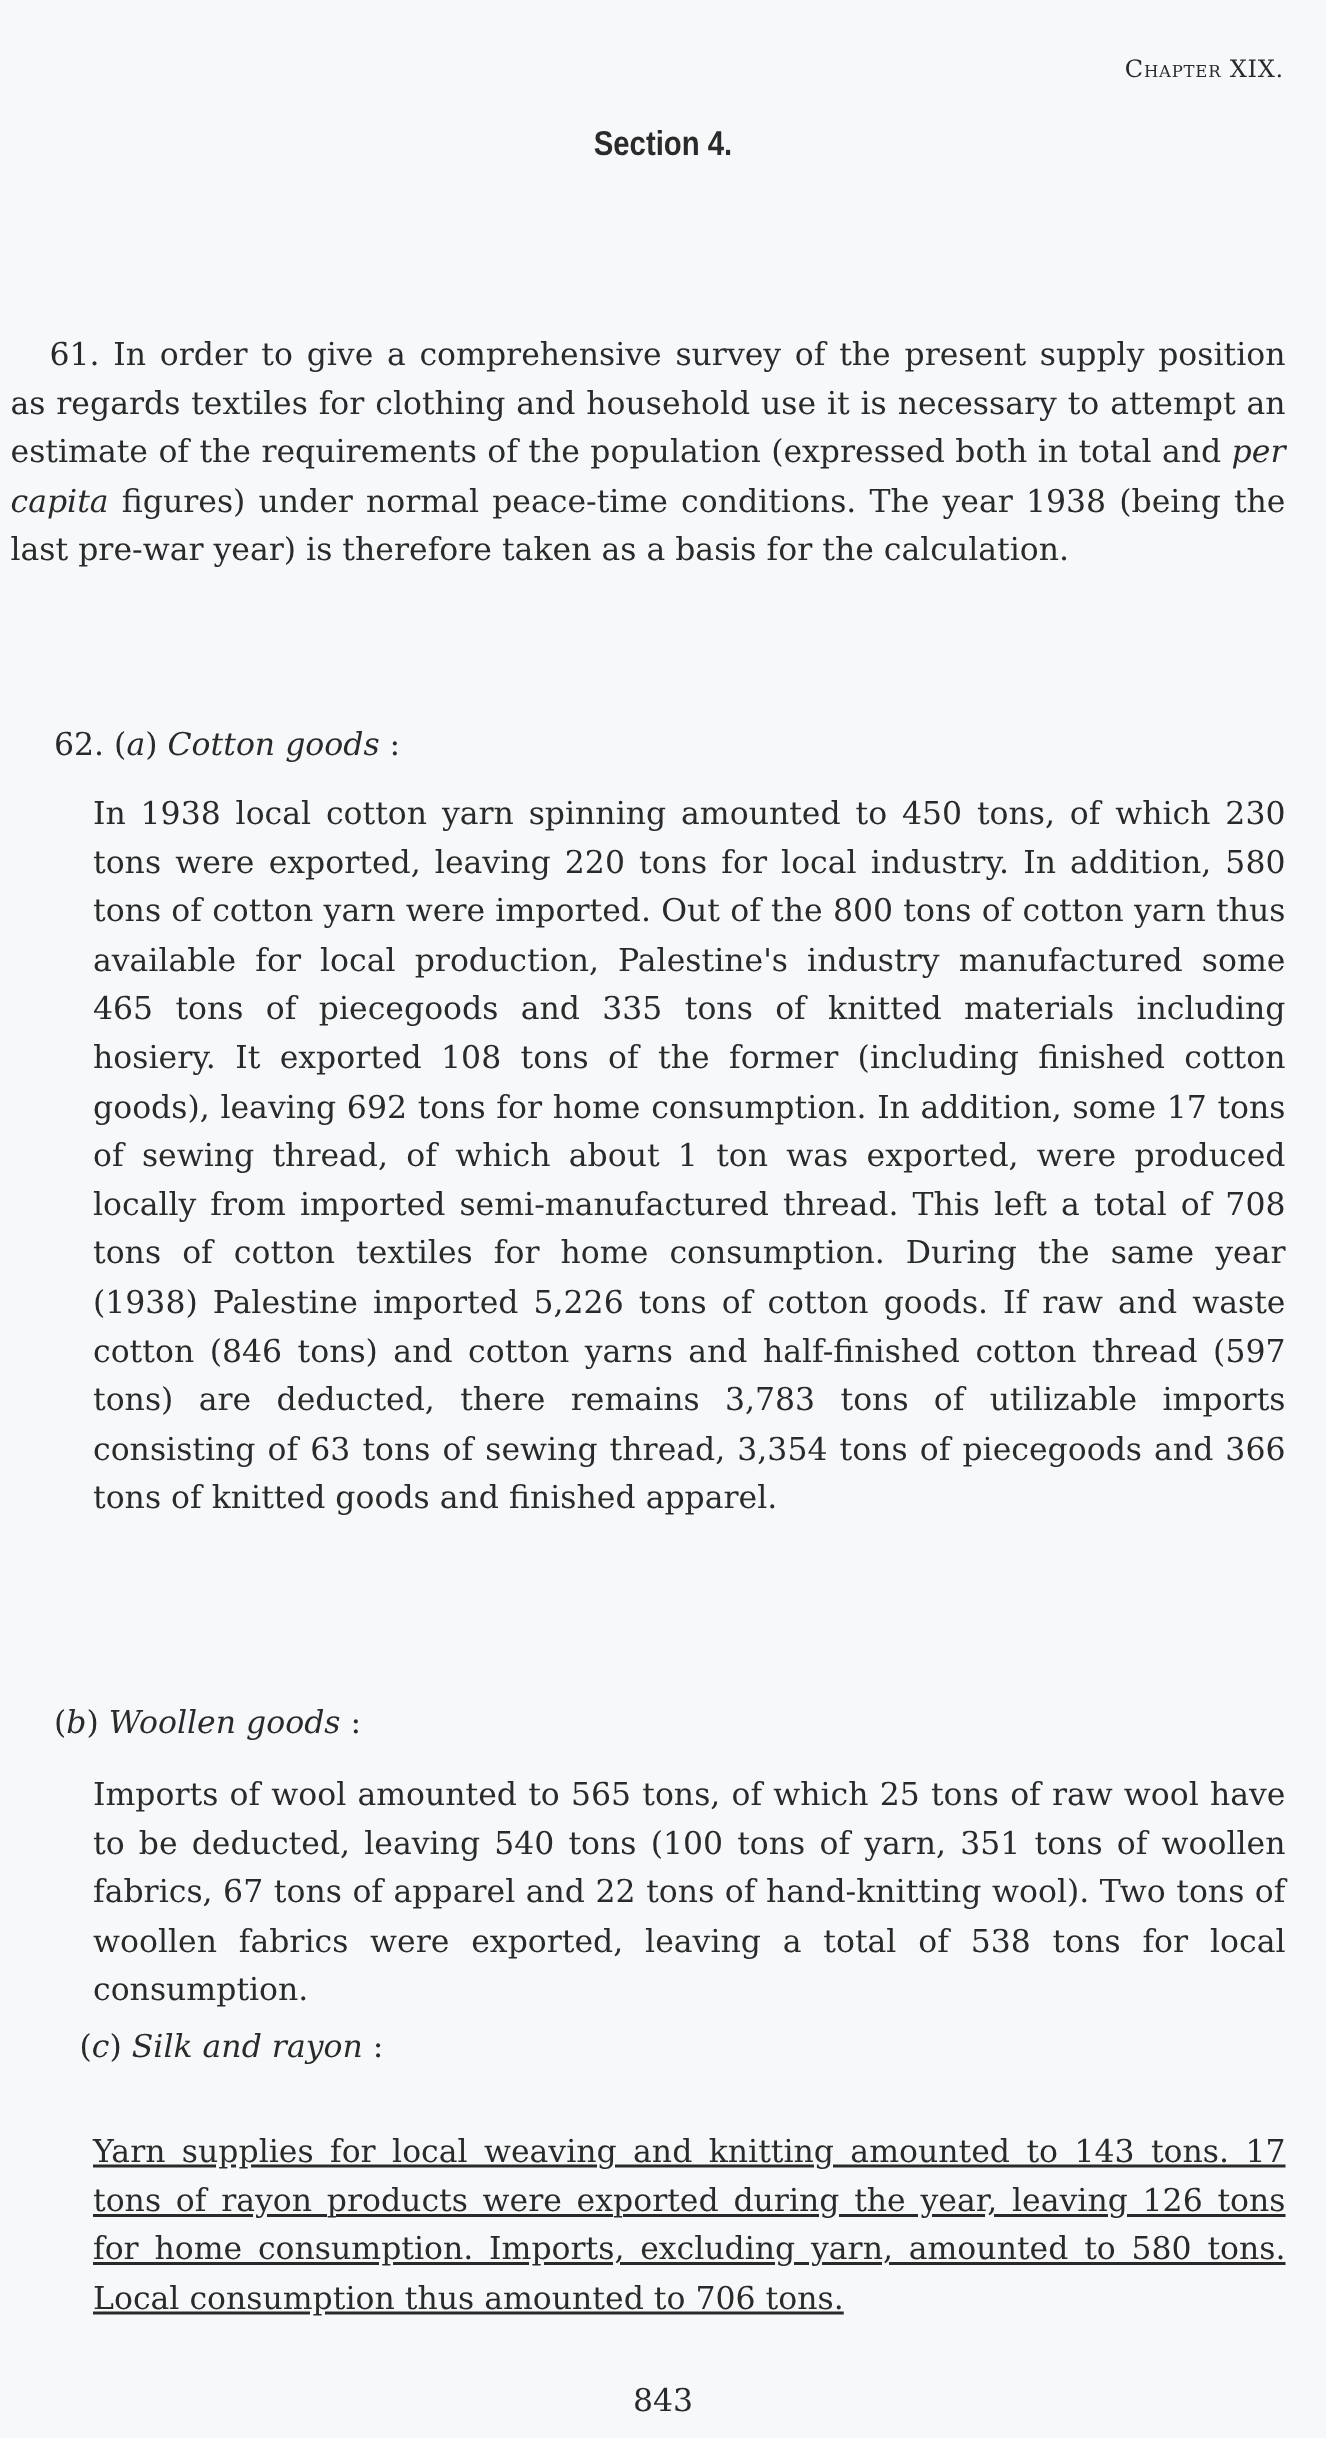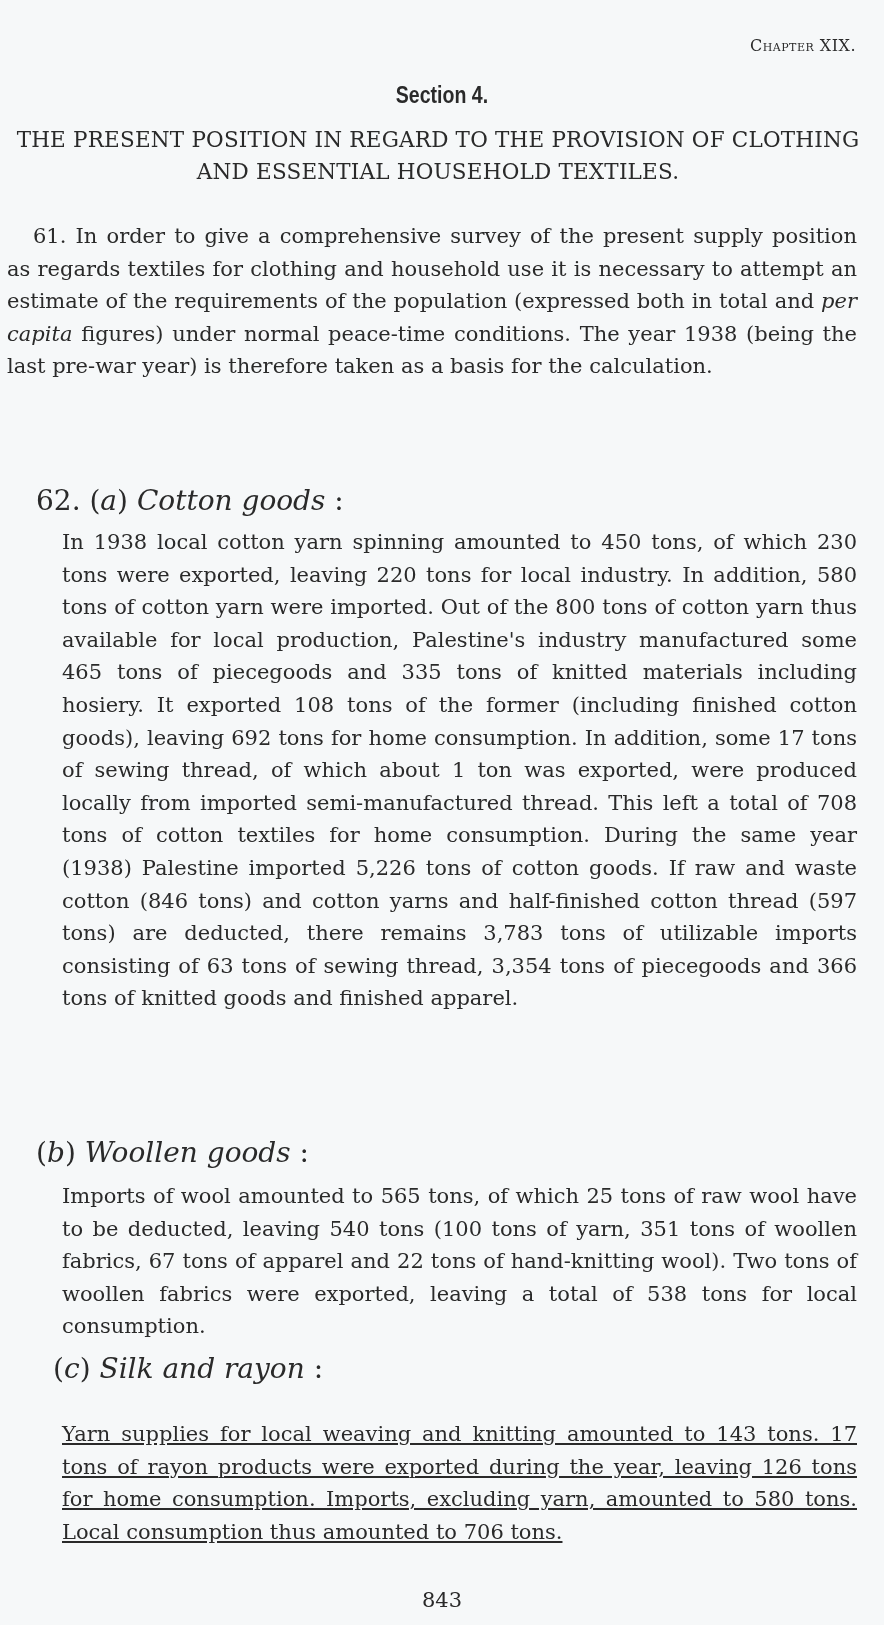--- a/index.html
+++ b/index.html
@@ -67,21 +67,21 @@
     .subhead {
       position: absolute;
       left: 7px;
       top: 437px;
       font-size: 20px;
       font-variant: small-caps;
       letter-spacing: 0.3px;
     }
     .item-label {
       position: absolute;
-      font-size: 28px;
+      font-size: 21px;
     }
     .item-label em, .p61 em {
       font-style: italic;
     }
     .lbl-a { left: 36px; top: 484px; }
     .lbl-b { left: 36px; top: 1136px; }
     .lbl-c { left: 36px; top: 1352px; margin-left: 17px; }
     .body-a {
       left: 62px;
       top: 526px;
@@ -112,21 +112,20 @@
   </style>
 </head>
 <body>
 
 <div class="page">
 
   <div class="chapter">Chapter XIX.</div>
 
   <div class="section">Section 4.</div>
 
-  <div class="title">THE PRESENT POSITION IN REGARD TO THE PROVISION OF CLOTHING AND ESSENTIAL HOUSEHOLD TEXTILES.</div>
 
   <div class="para p61"><span>61. In order to give a comprehensive survey of the present supply position as regards textiles for clothing and household use it is necessary to attempt an estimate of the requirements of the population (expressed both in total and </span><em>per capita</em><span> figures) under normal peace-time conditions.  The year 1938 (being the last pre-war year) is therefore taken as a basis for the calculation.</span></div>
 
 
   <div class="item-label lbl-a"><span>62. (</span><em>a</em><span>) </span><em>Cotton goods</em><span> :</span></div>
   <div class="para body-a">In 1938 local cotton yarn spinning amounted to 450 tons, of which 230 tons were exported, leaving 220 tons for local industry.  In addition, 580 tons of cotton yarn were imported. Out of the 800 tons of cotton yarn thus available for local production, Palestine's industry manufactured some 465 tons of piecegoods and 335 tons of knitted materials including hosiery.  It exported 108 tons of the former (including finished cotton goods), leaving 692 tons for home consumption.  In addition, some 17 tons of sewing thread, of which about 1 ton was exported, were produced locally from imported semi-manufactured thread.  This left a total of 708 tons of cotton textiles for home consumption.  During the same year (1938) Palestine imported 5,226 tons of cotton goods.  If raw and waste cotton (846 tons) and cotton yarns and half-finished cotton thread (597 tons) are deducted, there remains 3,783 tons of utilizable imports consisting of 63 tons of sewing thread, 3,354 tons of piecegoods and 366 tons of knitted goods and finished apparel.</div>
 
   <div class="item-label lbl-b"><span>(</span><em>b</em><span>) </span><em>Woollen goods</em><span> :</span></div>
   <div class="para body-b">Imports of wool amounted to 565 tons, of which 25 tons of raw wool have to be deducted, leaving 540 tons (100 tons of yarn, 351 tons of woollen fabrics, 67 tons of apparel and 22 tons of hand-knitting wool).  Two tons of woollen fabrics were exported, leaving a total of 538 tons for local consumption.</div>
 

